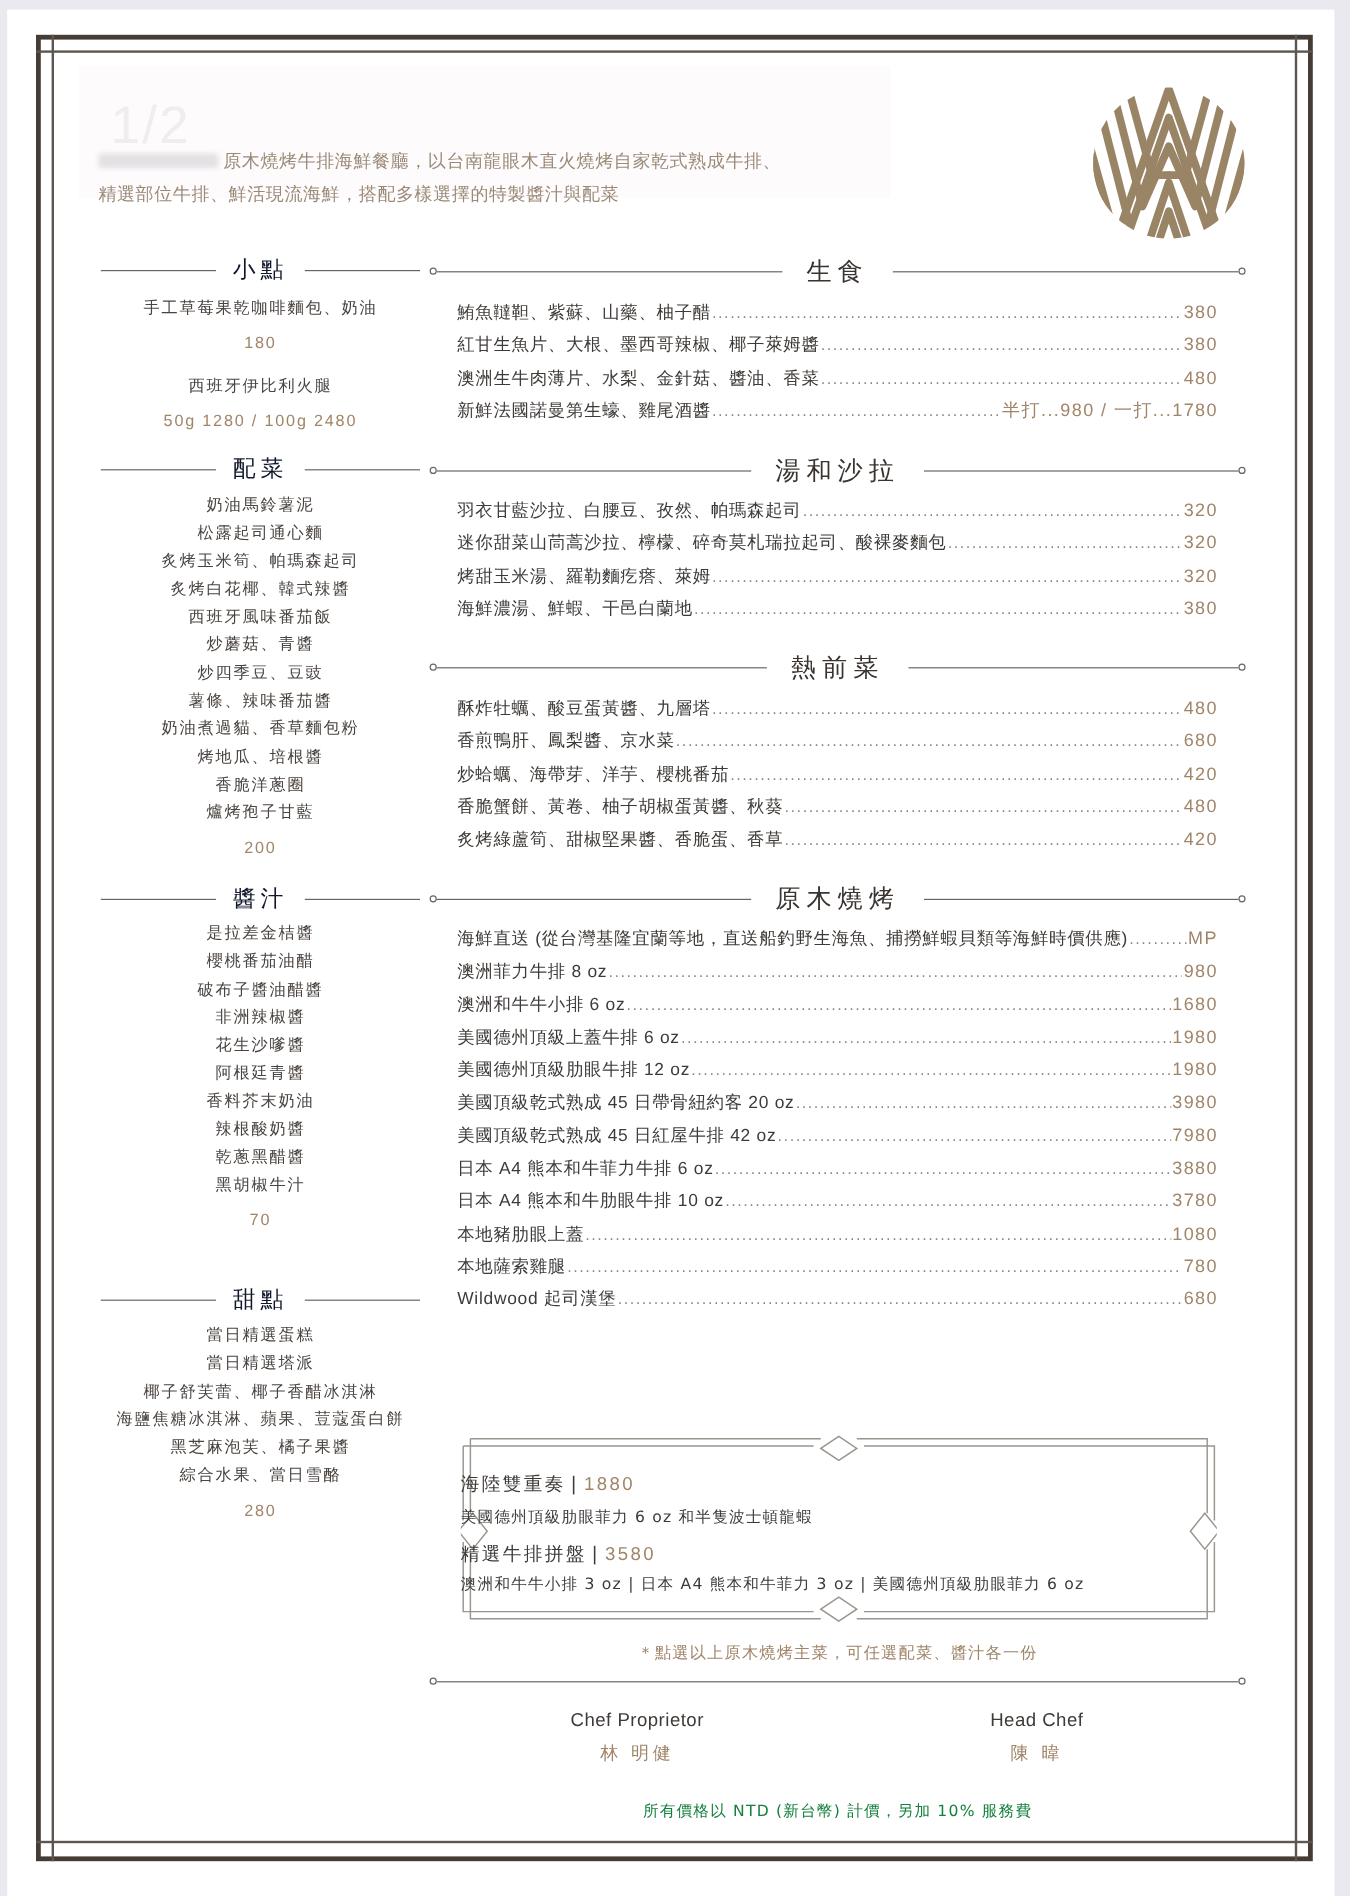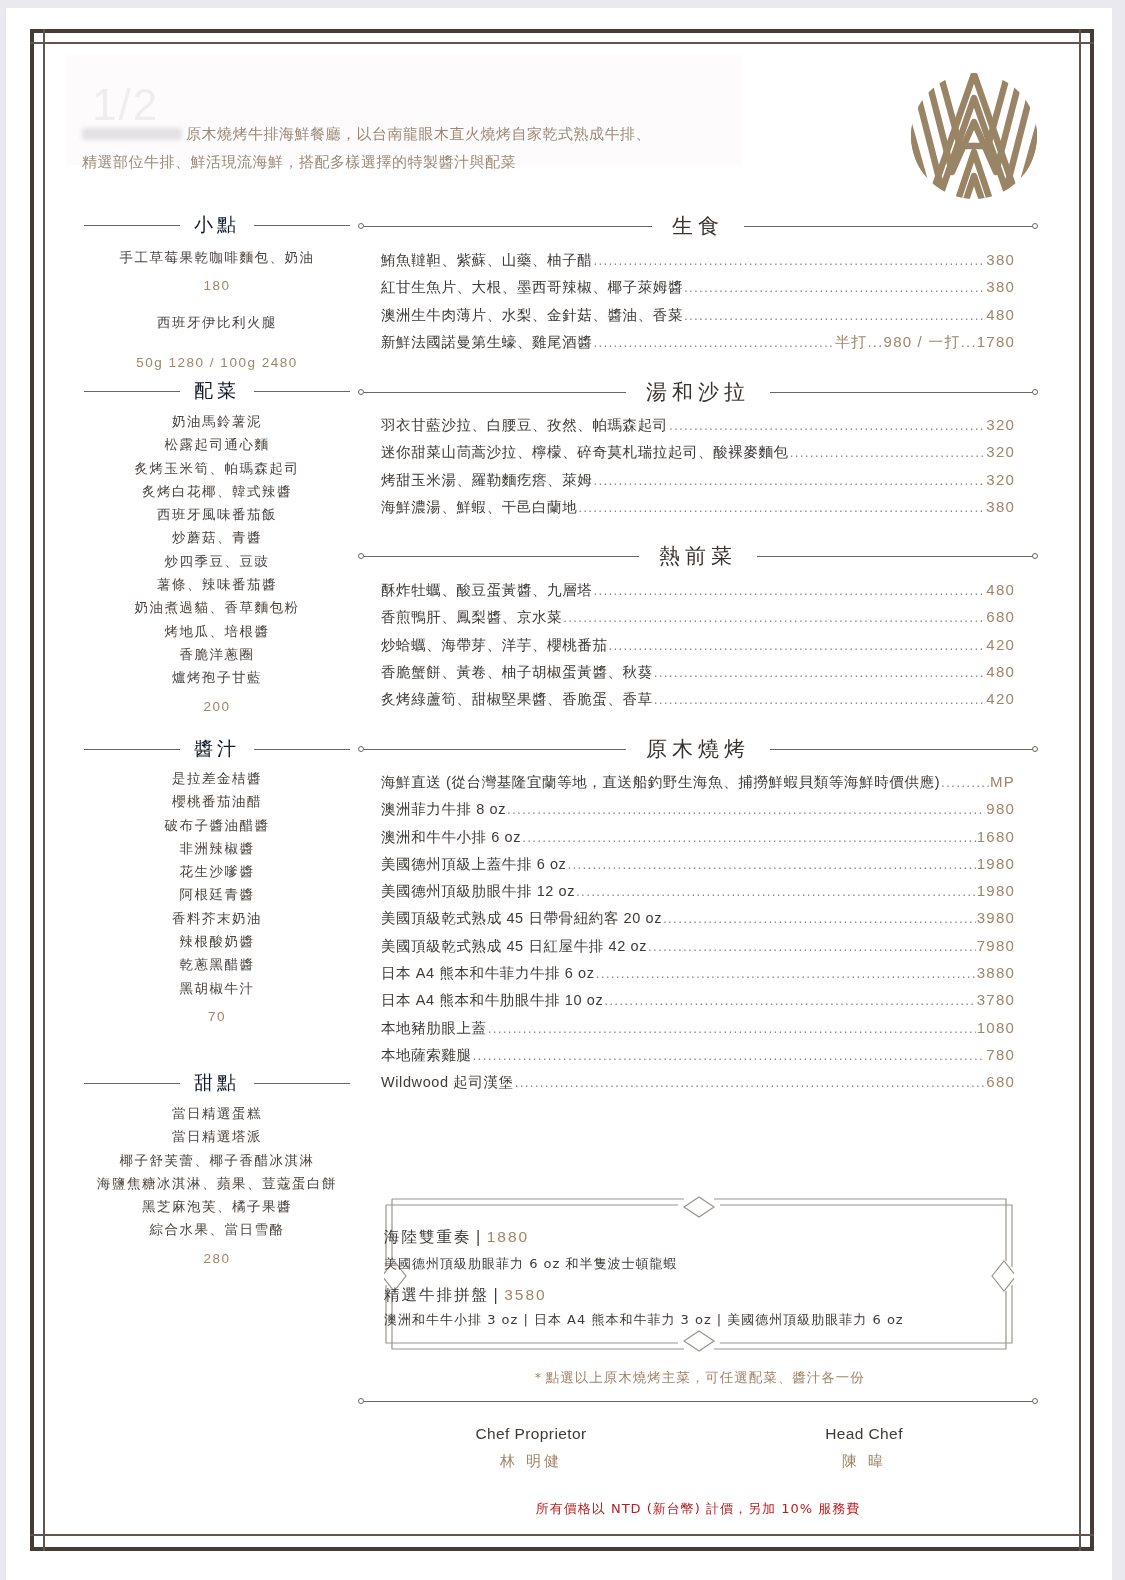--- a/index.html
+++ b/index.html
@@ -53,21 +53,21 @@
     .note { position: absolute; left: 381px; top: 1369px; width: 634px; text-align: center; font-size: 13.5px; color: #a08569; letter-spacing: 1px; }
 
     .bottom-rule { position: absolute; left: 358px; top: 1395px; width: 680px; height: 12px; display: flex; align-items: center; }
     .bottom-rule .rule { flex: 1; height: 1px; background: #6b6560; }
     .bottom-rule .dot { width: 6px; height: 6px; border: 1.3px solid #6b6560; border-radius: 50%; background: #fff; }
 
     .chef { position: absolute; width: 200px; text-align: center; }
     .chef .role { font-family: "Liberation Sans", sans-serif; font-size: 15.5px; color: #3e3a37; letter-spacing: 0.4px; }
     .chef .cname { margin-top: 9px; font-size: 15px; color: #a08569; letter-spacing: 3px; }
 
-    .footer-note { position: absolute; left: 381px; top: 1500px; width: 634px; text-align: center; font-size: 13px; color: #b91c1c; letter-spacing: 1px; }
+    .footer-note { position: absolute; left: 381px; top: 1500px; width: 634px; text-align: center; font-size: 13px; color: #15803d; letter-spacing: 1px; }
   </style>
 </head>
 <body>
 
 <div class="page"></div>
 
 <div class="frame-outer"></div>
 <div class="frame-inner-v-left"></div>
 <div class="frame-inner-v-right"></div>
 <div class="frame-inner-h-top"></div>
@@ -102,21 +102,21 @@
 
 <div class="lsec-head" style="top:210px;">
   <div class="rule"></div>
   <div class="title">小點</div>
   <div class="rule"></div>
 </div>
 <div class="lcol-list" style="top:245px;">
   <div class="lcol-item" style="line-height:24px;">手工草莓果乾咖啡麵包、奶油</div>
   <div class="lcol-price" style="margin-top:5px;">180</div>
   <div class="lcol-item" style="margin-top:14px;">西班牙伊比利火腿</div>
-  <div class="lcol-price" style="margin-top:17px;">50g 1280 / 100g 2480</div>
+  <div class="lcol-price" style="margin-top:5px;">50g 1280 / 100g 2480</div>
 </div>
 
 <div class="lsec-head" style="top:376px;">
   <div class="rule"></div>
   <div class="title">配菜</div>
   <div class="rule"></div>
 </div>
 <div class="lcol-list" style="top:410px;">
   <div class="lcol-item">奶油馬鈴薯泥</div>
   <div class="lcol-item">松露起司通心麵</div>

